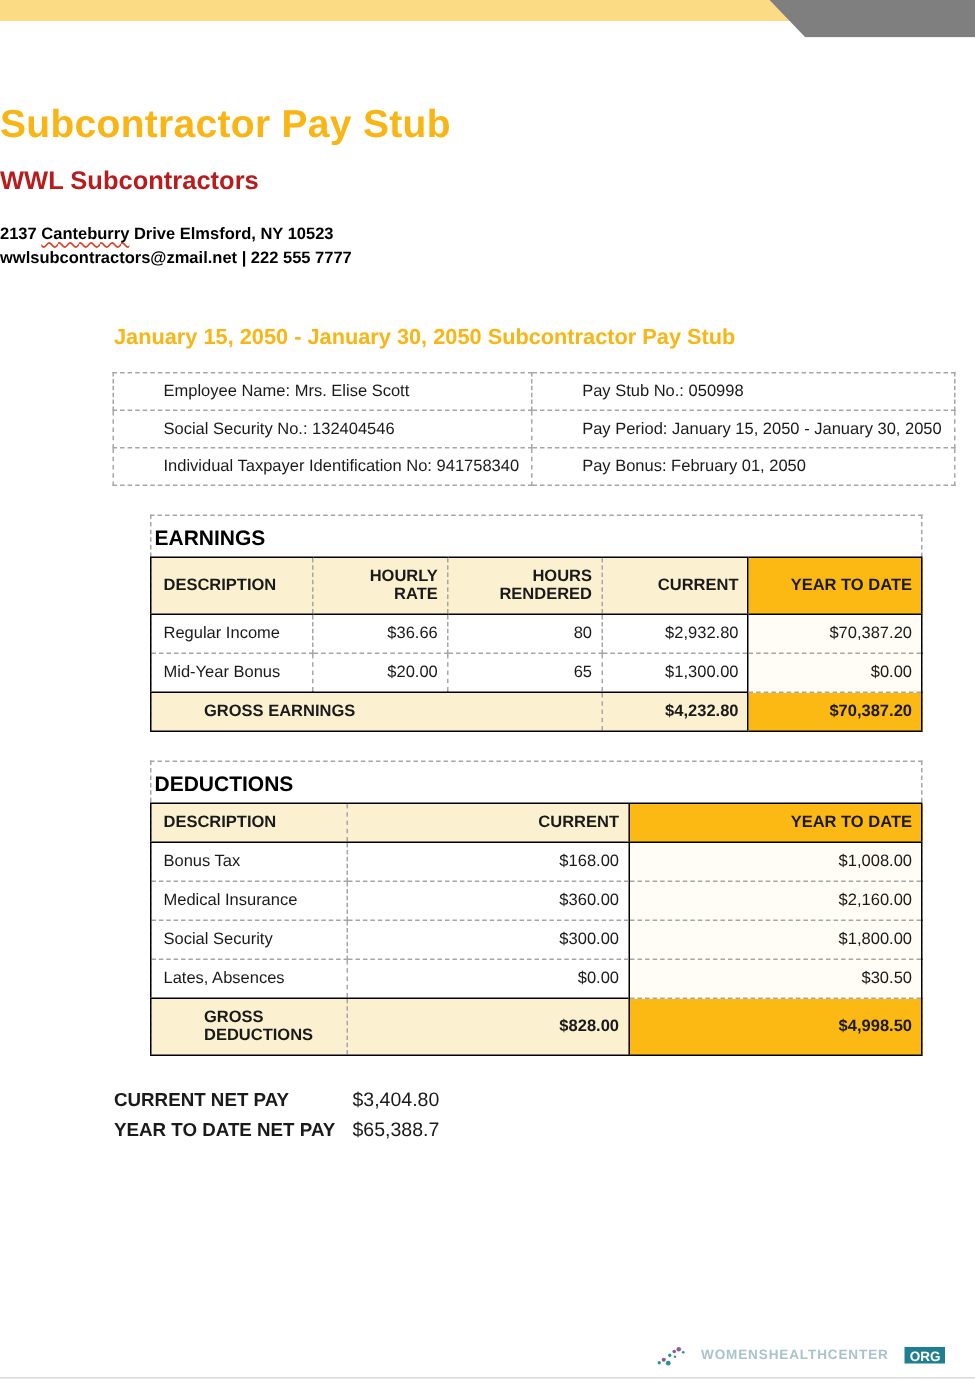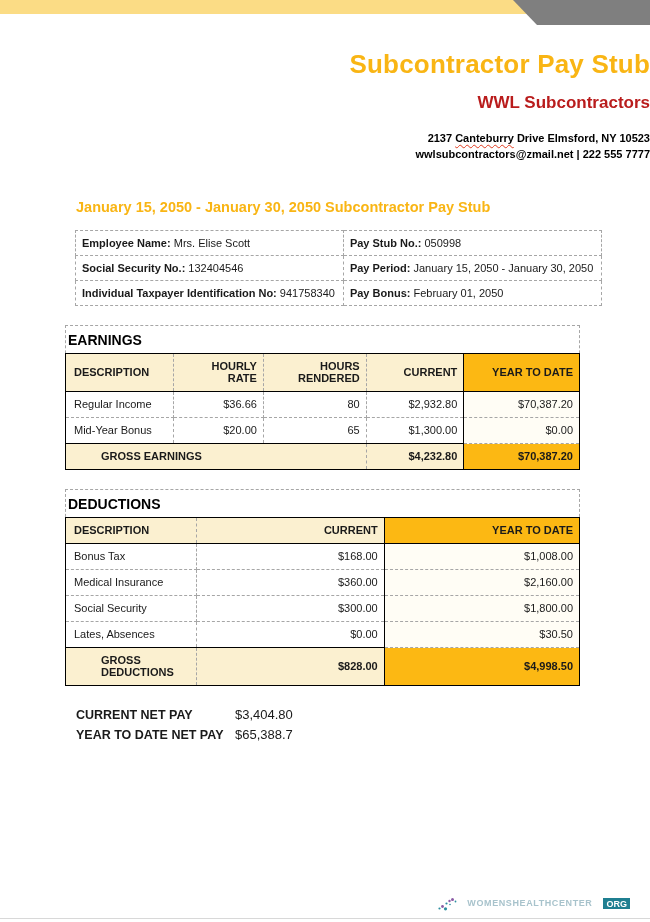--- a/index.html
+++ b/index.html
@@ -20,21 +20,21 @@
     clip-path: polygon(0 0, 520px 0, 534px 100%, 0 100%);
   }
   .top-bar-gray {
     position:absolute; top:0; right:0;
     width:137px; height:25px;
     background:#7F7F7F;
     clip-path: polygon(0 0, 100% 0, 100% 100%, 24px 100%);
   }
 
   
-  .doc-header { text-align:right; padding-top:49px; }
+  .doc-header { text-align:left; padding-top:67px; }
   .doc-title {
     font-size:26px; font-weight:bold;
     color:#F9B514; letter-spacing:0.2px;
   }
   .company-name { font-size:17px; font-weight:bold; margin-top:13px; color:#b91c1c; }
   .address-block { margin-top:17px; font-size:11px; font-weight:bold; line-height:16px; color:#000; }
   .misspelled {
     text-decoration: underline wavy #E03A1E;
     text-decoration-thickness:1px;
     text-underline-offset:2px;
@@ -54,25 +54,25 @@
     font-size:11px;
   }
   .info-table td {
     border:1px dashed #A6A6A6;
     padding:5px 8px 6px 6px;
     height:13px;
     white-space:nowrap;
   }
   .info-table td.col-left  { width:54%; }
   .info-table td.col-right { width:46%; }
-  .lbl { font-weight:bold; }
+  .lbl { font-weight:normal;margin-left:27px; }
 
   
   .section-box {
-    width:515px; margin:19px 0 0 65px;
+    width:515px; margin:19px 0 0 100px;
     border:1px dashed #A6A6A6;
     box-sizing:border-box;
   }
   .section-title {
     font-size:14px; font-weight:bold;
     padding:6px 2px 5px 2px; color:#000;
   }
   .pay-table {
     width:calc(100% + 2px);
     margin:0 -1px -1px -1px;

